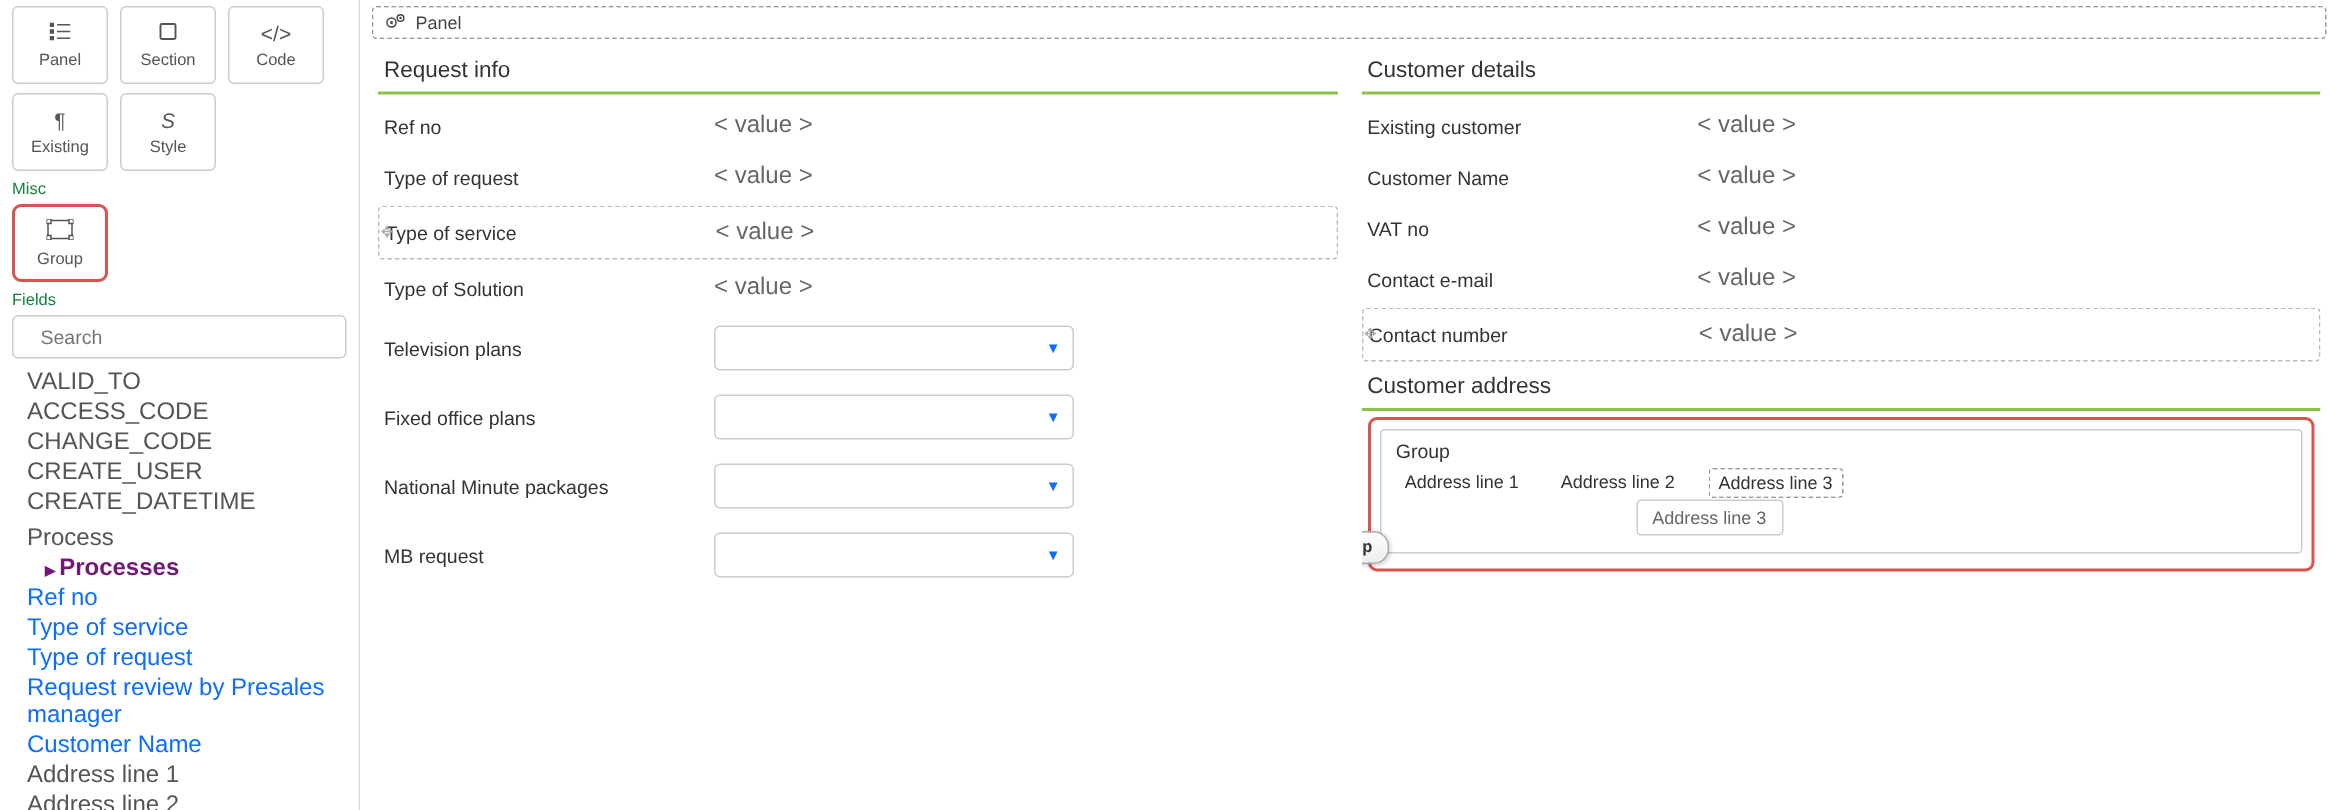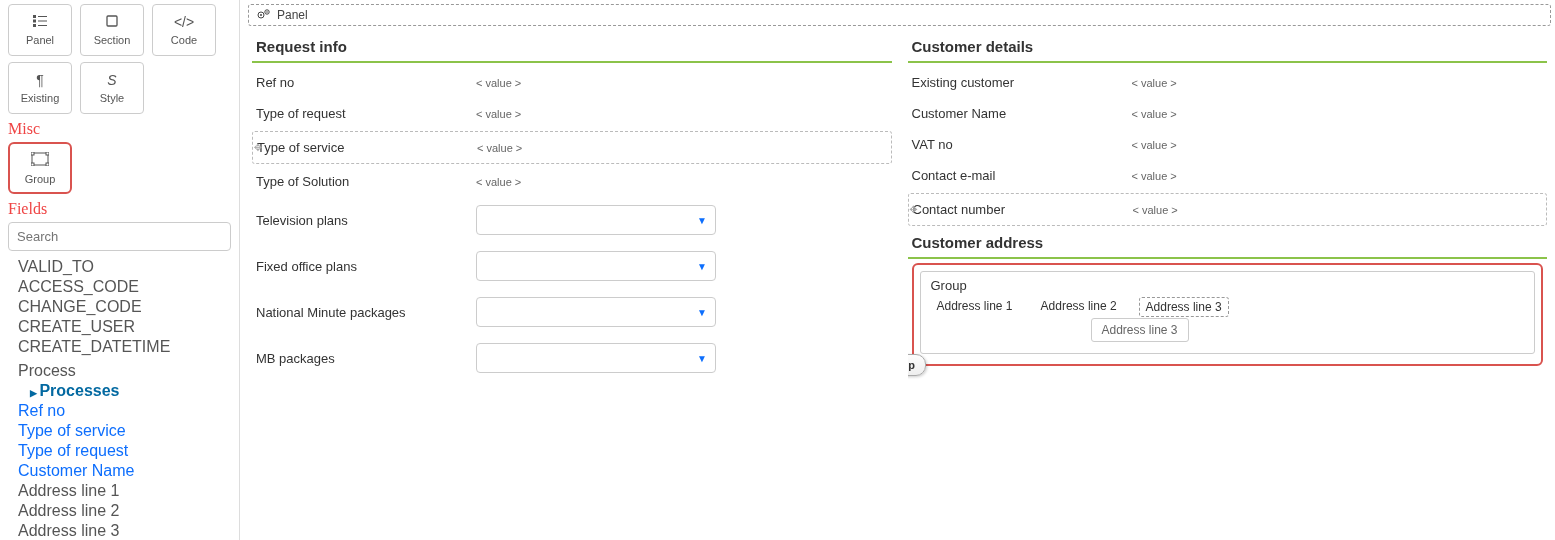--- a/index.html
+++ b/index.html
@@ -29,31 +29,31 @@
     width: 64px; height: 52px;
     border: 1px solid #ccc; border-radius: 4px;
     display: flex; flex-direction: column;
     align-items: center; justify-content: center;
     font-size: 11px; color: #555; cursor: pointer;
     gap: 4px;
     background: #fff;
   }
   .tool-item .icon { font-size: 14px; color: #555; }
   .tool-item.highlighted { border: 2.5px solid #d9534f; border-radius: 6px; }
-  .misc-label, .fields-label { font-size: 16px; color: #ef4444; margin: 2px 0 4px; font-family: Liberation Serif, serif; }
+  .misc-label, .fields-label { font-size: 11px; color: #15803d; margin: 2px 0 4px; }
   .search-box {
-    width: 100%; padding: 6px 8px;
+    width: 100%; padding: 6px 18px;
     border: 1px solid #ccc; border-radius: 4px;
     font-size: 13px; margin-bottom: 6px;
   }
   .field-list { padding-left: 10px; }
   .field-item { font-size: 16px; color: #555; padding: 1px 0; cursor: pointer; }
   .field-item.link { color: #0d6efd; }
   .field-item.proc-head { color: #555; margin-top: 4px; }
-  .field-item.processes { color: #0369a1; font-weight: 600; }
+  .field-item.processes { color: #701a75; font-weight: 600; }
   .field-item.processes::before { content: "▶ "; font-size: 9px; }
   .main {
     flex: 1;
     display: flex; flex-direction: column;
     overflow: hidden;
     padding-left: 4px;
   }
   .panel-bar {
     height: 22px;
     border: 1px dashed #999;
@@ -65,34 +65,34 @@
   }
   .gears { font-size: 12px; color: #444; }
   .columns {
     flex: 1; display: flex; overflow: hidden;
     padding: 4px 8px 0 8px;
     gap: 16px; position: relative;
   }
   .col { flex: 1; min-width: 0; overflow-y: auto; position: relative;}
   .section-head {
     font-size: 15px;
-    font-weight: 700;
+    font-weight: 400;
     color: #333;
     padding: 6px 0 6px 4px;
     border-bottom: 2px solid #8bc34a;
     margin-bottom: 4px;
     position: relative;
   }
   .field-row {
     display: flex; align-items: center;
     padding: 8px 4px;
     position: relative;
   }
   .field-row .label { flex: 0 0 220px; font-size: 13px; color: #333; }
-  .field-row .value { flex: 1; font-size: 11px; color: #666; }
+  .field-row .value { flex: 1; font-size: 16px; color: #666; }
   .field-row.dashed { border: 1px dashed #bbb; border-radius: 3px; margin: 2px 0; }
   .field-row .drag-handle {
     position: absolute; left: -2px; top: 50%; transform: translateY(-50%);
     width: 14px; height: 14px; color: #aaa;
     display: flex; align-items: center; justify-content: center;
     font-size: 10px;
   }
   .select-control {
     flex: 1; max-width: 240px;
     height: 30px;
@@ -198,20 +198,21 @@
       <div class="field-item">VALID_TO</div>
       <div class="field-item">ACCESS_CODE</div>
       <div class="field-item">CHANGE_CODE</div>
       <div class="field-item">CREATE_USER</div>
       <div class="field-item">CREATE_DATETIME</div>
       <div class="field-item proc-head">Process</div>
       <div class="field-item processes" style="padding-left: 12px;">Processes</div>
       <div class="field-item link">Ref no</div>
       <div class="field-item link">Type of service</div>
       <div class="field-item link">Type of request</div>
+      <div class="field-item link">Request review by Presales manager</div>
       <div class="field-item link">Customer Name</div>
       <div class="field-item">Address line 1</div>
       <div class="field-item">Address line 2</div>
       <div class="field-item">Address line 3</div>
     </div>
 </div>
 
 <div class="main">
   <div class="panel-bar">
     <span class="gears">
@@ -260,21 +261,21 @@
               <span class="caret">▼</span>
             </div>
           </div>
           <div class="field-row">
             <div class="label">National Minute packages</div>
             <div class="select-control">
               <span class="caret">▼</span>
             </div>
           </div>
           <div class="field-row">
-            <div class="label">MB packages</div>
+            <div class="label">MB request</div>
             <div class="select-control">
               <span class="caret">▼</span>
             </div>
           </div>
         </div>
     </div>
 
     <div class="col">
       <div class="section-head">Customer details</div>
       <div id="cust-rows">

